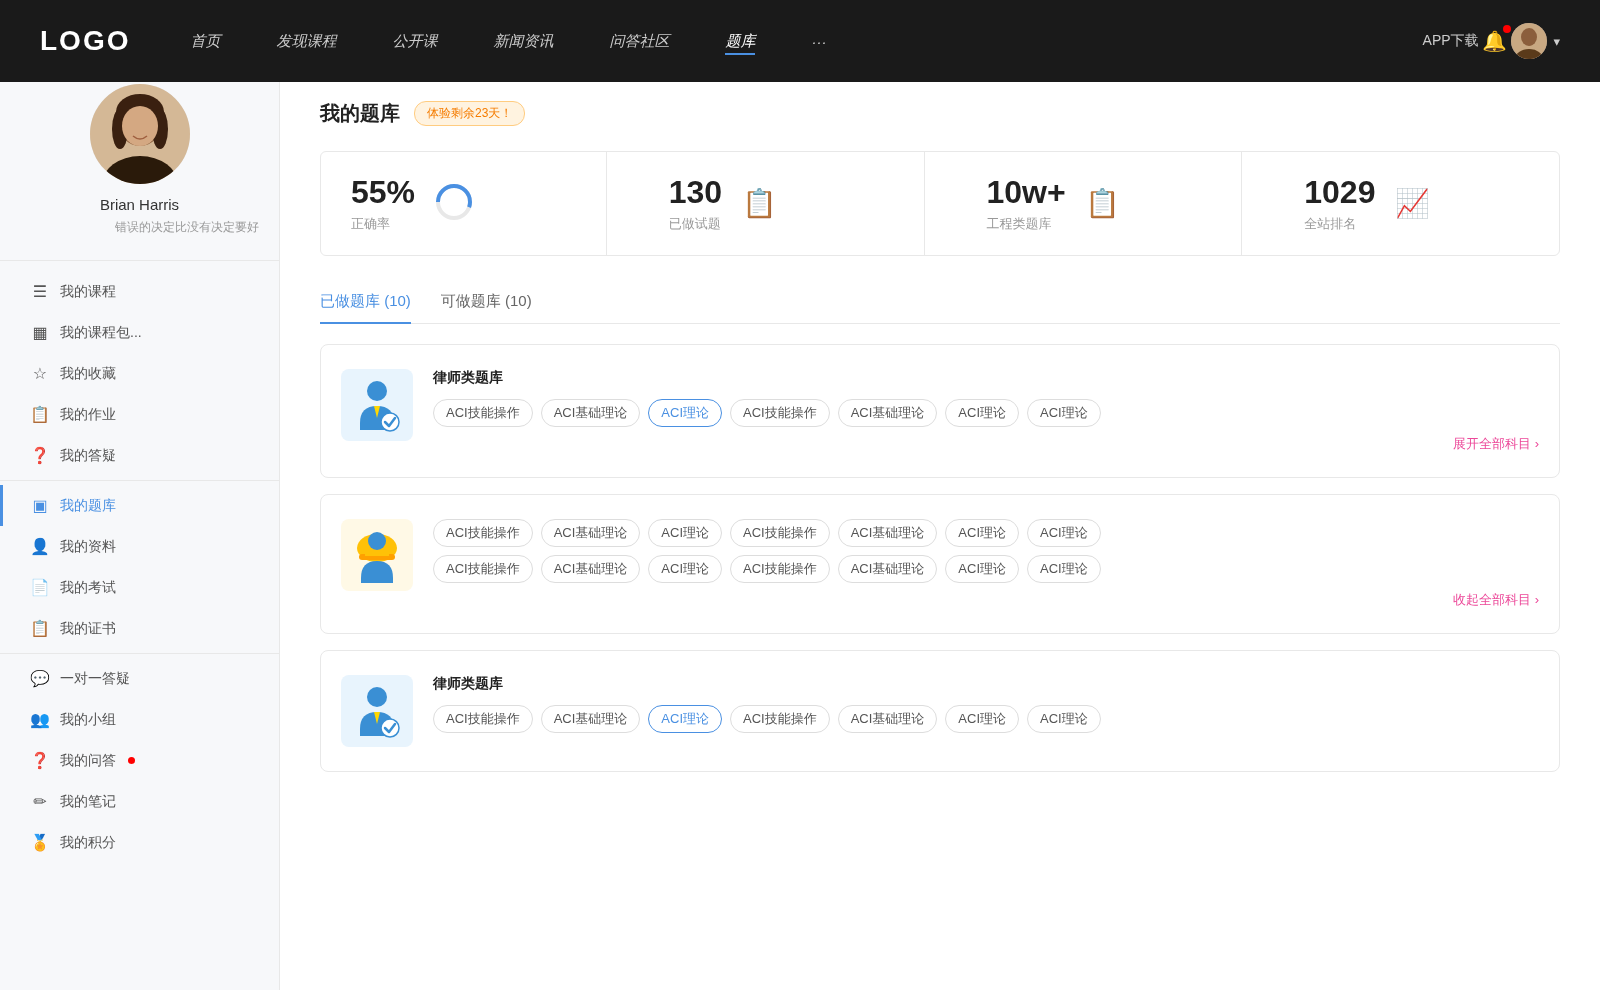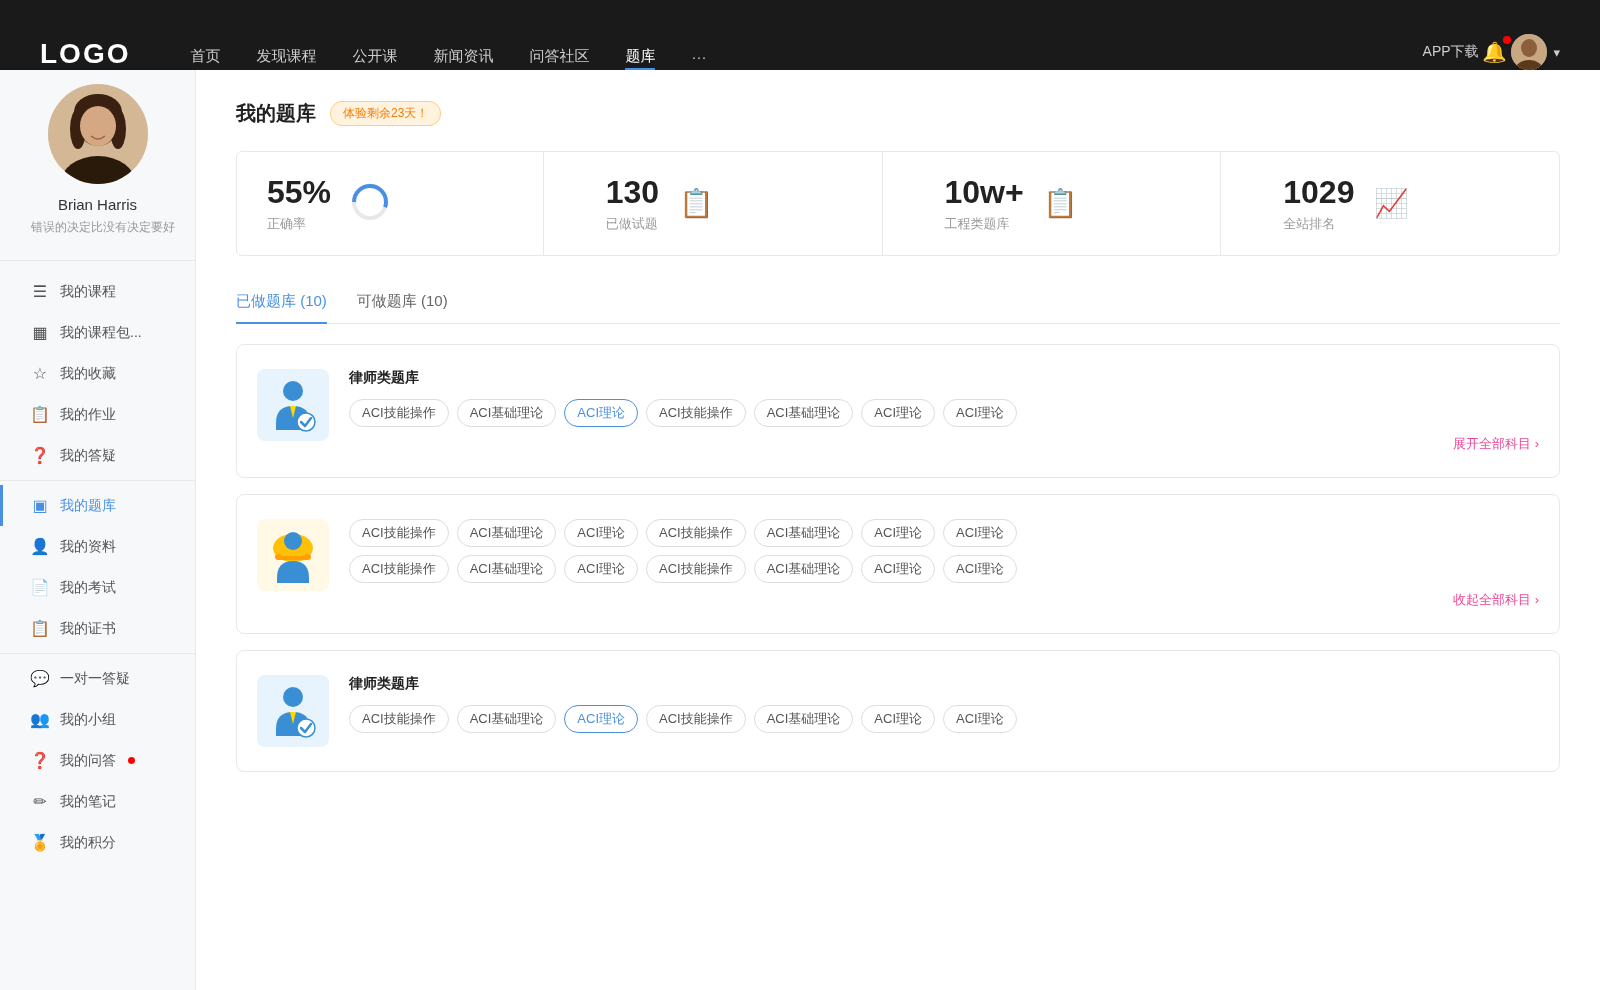--- a/index.html
+++ b/index.html
@@ -1,40 +1,41 @@
 <!DOCTYPE html>
 <html><head>
   <meta charset="utf-8">
   <style>
     * { box-sizing: border-box; margin: 0; padding: 0; }
     body { font-family: "PingFang SC", "Microsoft YaHei", sans-serif; background: #f0f2f5; min-height: 990px; }
 
     
     .header {
       background: #1a1a1a;
-      height: 70px;
-      display: flex;
-      align-items: flex-end;
+      height: 82px;
+      display: flex;
+      align-items: center;
       padding: 0 40px;
       position: fixed;
       top: 0; left: 0; right: 0;
       z-index: 100;
     }
     .logo {
       color: white;
       font-size: 28px;
       font-weight: bold;
       margin-right: 60px;
       letter-spacing: 2px;
     }
     .nav {
       display: flex;
       align-items: center;
-      gap: 36px;
+      gap: 56px;
       flex: 1;
+      font-style: italic;
     }
     .nav-item {
       color: #ccc;
       font-size: 15px;
       cursor: pointer;
       padding: 4px 0;
     }
     .nav-item.active {
       color: white;
       border-bottom: 2px solid #4a90e2;
@@ -82,21 +83,21 @@
 
     
     .main-wrap {
       margin-top: 70px;
       display: flex;
       min-height: calc(990px - 70px);
     }
 
     
     .sidebar {
-      width: 196px;
+      width: 280px;
       background: #f7f8fa;
       border-right: 1px solid #e8e8e8;
       padding: 14px 0 20px 0;
       flex-shrink: 0;
     }
     .profile-section {
       text-align: center;
       padding: 0 20px 24px;
       border-bottom: 1px solid #e8e8e8;
       margin-bottom: 10px;

